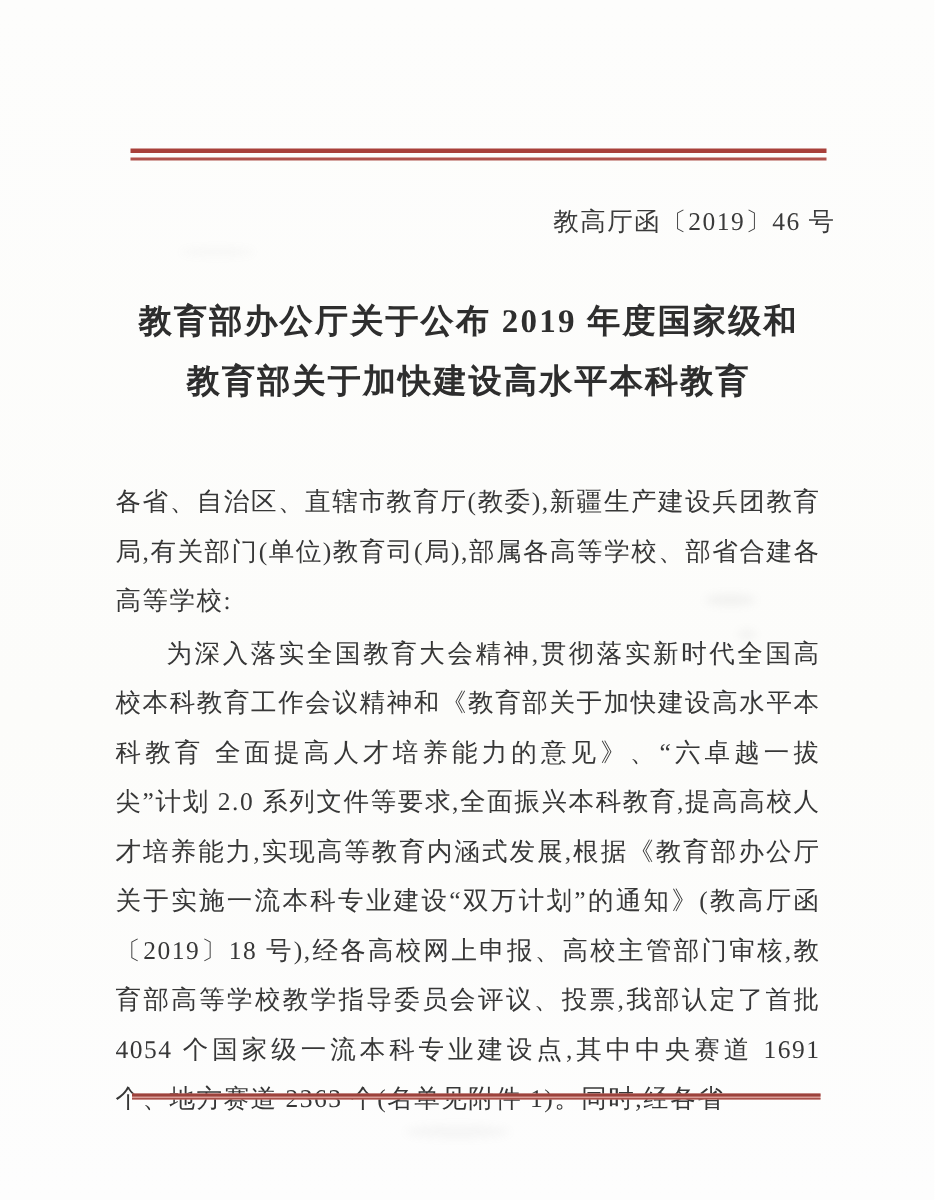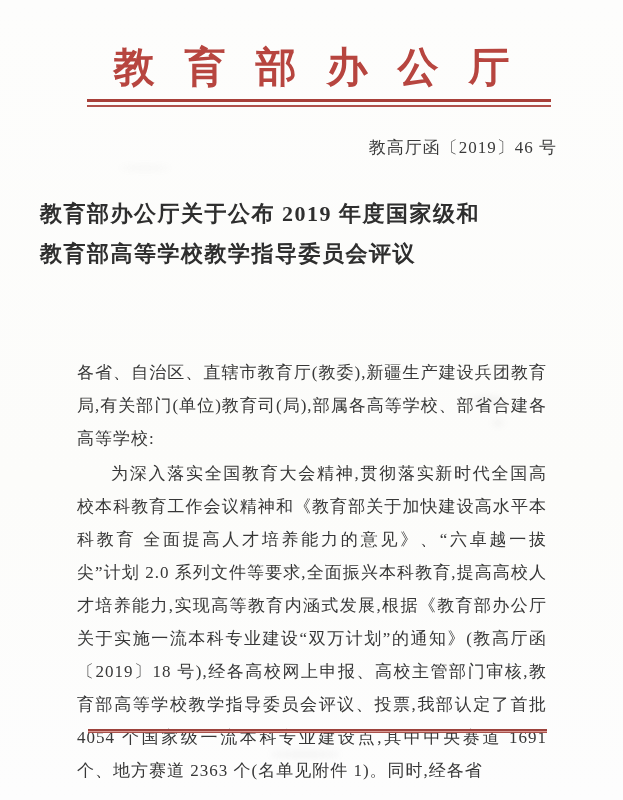--- a/index.html
+++ b/index.html
@@ -47,37 +47,37 @@
     text-align: right;
     font-size: 17px;
     color: #3a3a3a;
     letter-spacing: 1px;
   }
   .notice-title {
     position: absolute;
     top: 194px;
     left: 40px;
     width: 545px;
+    text-align: center;
     font-weight: bold;
     font-size: 22px;
     line-height: 40px;
     color: #2e2e2e;
     letter-spacing: 1.5px;
   }
   .letter-body {
     position: absolute;
     top: 318px;
     left: 77px;
     width: 470px;
     font-size: 17px;
     line-height: 33px;
     color: #373737;
     letter-spacing: 1px;
     text-align: justify;
-    margin-top: 38px;
   }
   .letter-body p {
     margin: 0;
   }
   .letter-body p.indented {
     text-indent: 2em;
     margin-top: 2px;
   }
   .footer-divider {
     position: absolute;
@@ -98,29 +98,28 @@
   .smudge-1 { top: 396px; left: 470px; width: 34px; height: 8px; opacity: 0.10; }
   .smudge-2 { top: 420px; left: 492px; width: 12px; height: 6px; opacity: 0.10; }
   .smudge-3 { top: 750px; left: 270px; width: 70px; height: 9px; opacity: 0.07; }
   .smudge-4 { top: 165px; left: 120px; width: 50px; height: 6px; opacity: 0.05; }
 </style>
 </head>
 <body>
 
 <div class="page">
 
-  <div class="agency-header">教育部办公厅</div>
 
   <div class="header-divider"></div>
 
   <div class="doc-number">教高厅函〔2019〕46 号</div>
 
   <div class="notice-title">
     <div>教育部办公厅关于公布 2019 年度国家级和</div>
-    <div>教育部高等学校教学指导委员会评议</div>
+    <div>教育部关于加快建设高水平本科教育</div>
   </div>
 
   <div class="letter-body">
     <p>各省、自治区、直辖市教育厅(教委),新疆生产建设兵团教育局,有关部门(单位)教育司(局),部属各高等学校、部省合建各高等学校:</p>
     <p class="indented">为深入落实全国教育大会精神,贯彻落实新时代全国高校本科教育工作会议精神和《教育部关于加快建设高水平本科教育 全面提高人才培养能力的意见》、“六卓越一拔尖”计划 2.0 系列文件等要求,全面振兴本科教育,提高高校人才培养能力,实现高等教育内涵式发展,根据《教育部办公厅关于实施一流本科专业建设“双万计划”的通知》(教高厅函〔2019〕18 号),经各高校网上申报、高校主管部门审核,教育部高等学校教学指导委员会评议、投票,我部认定了首批 4054 个国家级一流本科专业建设点,其中中央赛道 1691 个、地方赛道 2363 个(名单见附件 1)。同时,经各省</p>
   </div>
 
   <div class="footer-divider"></div>
 
   <div class="scan-artifact smudge-1"></div>

